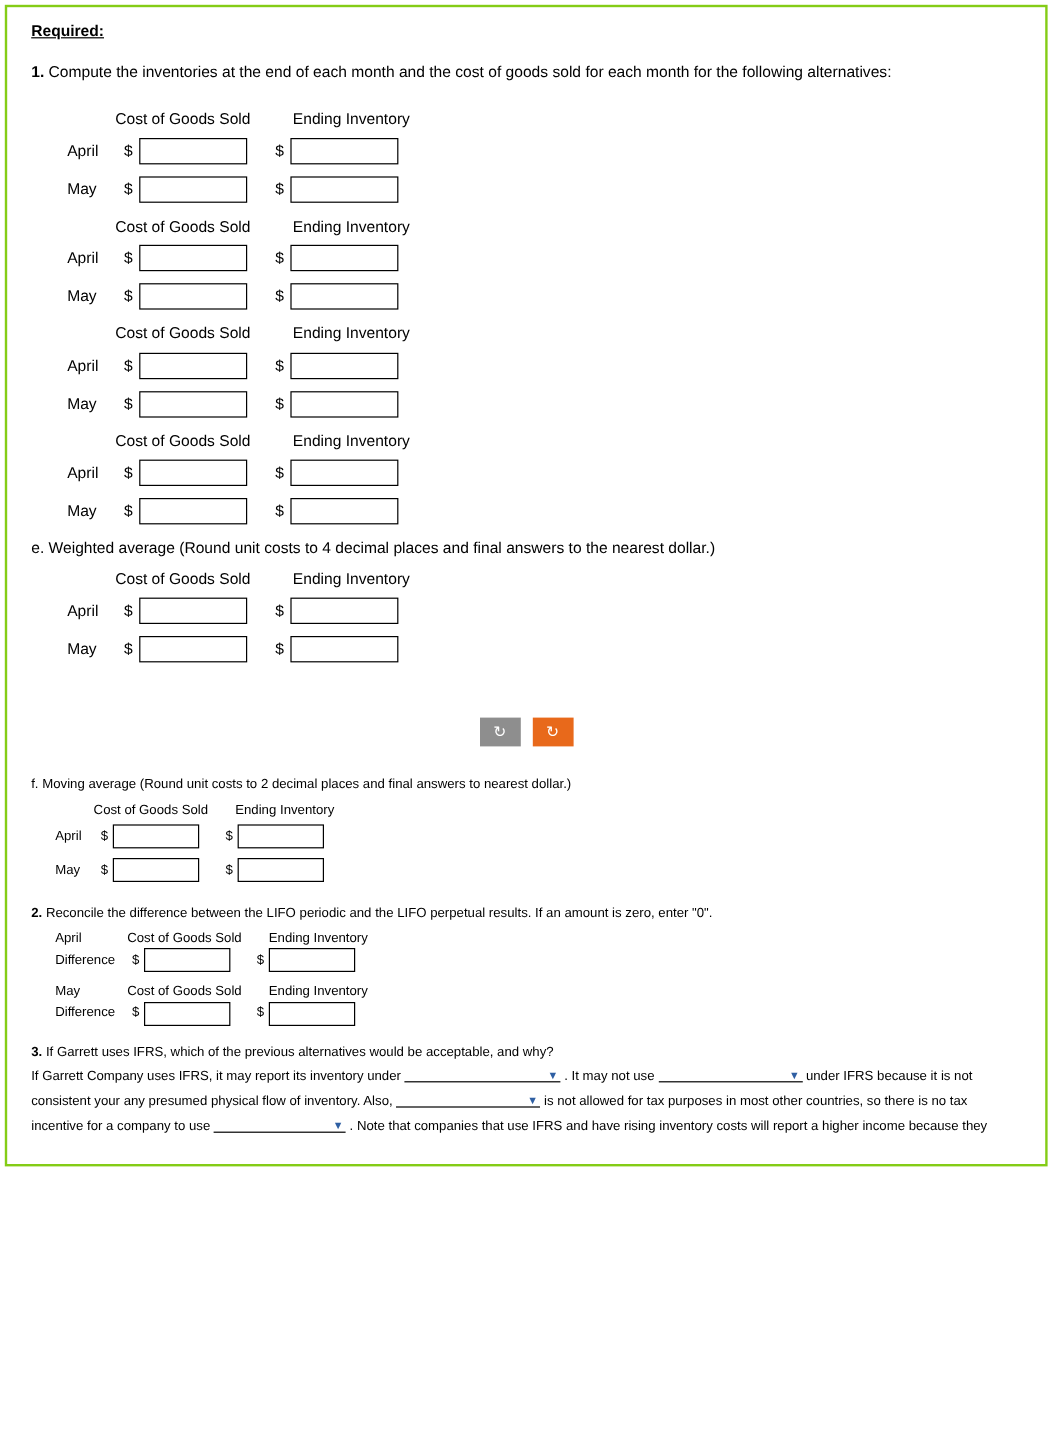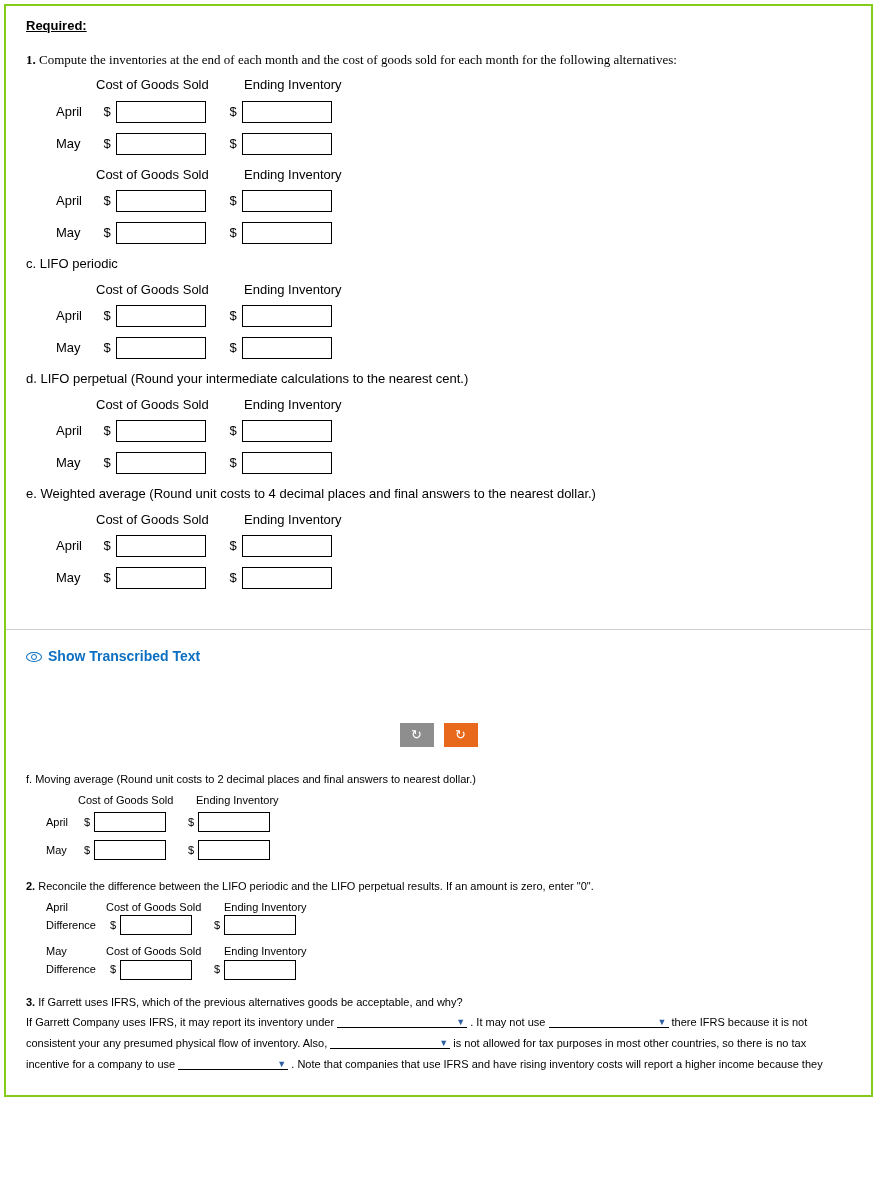--- a/index.html
+++ b/index.html
@@ -18,21 +18,21 @@
   }
   .sec1 {
     padding: 10px 20px 30px 20px;
   }
   .required {
     font-weight: bold;
     text-decoration: underline;
     margin-bottom: 14px;
     display: inline-block;
   }
-  .qline { margin-bottom: 6px; font-family: Liberation Serif, serif; }
+  .qline { margin-bottom: 20px; }
   .bold { font-weight: bold; }
   .sub { margin-left: 0; margin-top: 10px; margin-bottom: 6px; }
   .hdr {
     display: flex;
     margin-left: 70px;
     margin-top: 4px;
     margin-bottom: 6px;
   }
   .hdr .col1 { width: 148px; text-align: left; }
   .hdr .col2 { width: 130px; text-align: left; }
@@ -194,50 +194,42 @@
     <div class="row">
       <span class="label">May</span>
       <span class="cur">$</span>
       <input type="text" style="">
       <span class="gap"></span>
       <span class="cur">$</span>
       <input type="text" style="">
     </div>
 
     
-    <div class="sub">
-      <span>c.</span>
-      <span>LIFO periodic</span>
-    </div>
-    <div class="hdr">
-      <span class="col1">Cost of Goods Sold</span>
-      <span class="col2">Ending Inventory</span>
-    </div>
-    <div class="row">
-      <span class="label">April</span>
-      <span class="cur">$</span>
-      <input type="text" style="">
-      <span class="gap"></span>
-      <span class="cur">$</span>
-      <input type="text" style="">
-    </div>
-    <div class="row">
-      <span class="label">May</span>
-      <span class="cur">$</span>
-      <input type="text" style="">
-      <span class="gap"></span>
-      <span class="cur">$</span>
-      <input type="text" style="">
-    </div>
-
-    
-    <div class="sub">
-      <span>d.</span>
-      <span>LIFO perpetual (Round your intermediate calculations to the nearest cent.)</span>
-    </div>
+    <div class="hdr">
+      <span class="col1">Cost of Goods Sold</span>
+      <span class="col2">Ending Inventory</span>
+    </div>
+    <div class="row">
+      <span class="label">April</span>
+      <span class="cur">$</span>
+      <input type="text" style="">
+      <span class="gap"></span>
+      <span class="cur">$</span>
+      <input type="text" style="">
+    </div>
+    <div class="row">
+      <span class="label">May</span>
+      <span class="cur">$</span>
+      <input type="text" style="">
+      <span class="gap"></span>
+      <span class="cur">$</span>
+      <input type="text" style="">
+    </div>
+
+    
     <div class="hdr">
       <span class="col1">Cost of Goods Sold</span>
       <span class="col2">Ending Inventory</span>
     </div>
     <div class="row">
       <span class="label">April</span>
       <span class="cur">$</span>
       <input type="text" style="">
       <span class="gap"></span>
       <span class="cur">$</span>
@@ -272,26 +264,20 @@
     <div class="row">
       <span class="label">May</span>
       <span class="cur">$</span>
       <input type="text" style="">
       <span class="gap"></span>
       <span class="cur">$</span>
       <input type="text" style="">
     </div>
   </div>
 
-  <div class="sec2link">
-    <div class="transcribed">
-      <span class="eye-icon"></span>
-      <span>Show Transcribed Text</span>
-    </div>
-  </div>
 
   <div class="btns">
     <div class="btn btn-grey">
       <span>↻</span>
     </div>
     <div class="btn btn-orange">
       <span>↻</span>
     </div>
   </div>
 
@@ -355,32 +341,32 @@
         <input type="text" style="">
         <span class="gap"></span>
         <span class="cur">$</span>
         <input type="text" style="">
       </div>
     </div>
 
     <div style="margin-top:12px;" class="q3text">
       <div>
         <span class="bold">3.</span>
-        <span>If Garrett uses IFRS, which of the previous alternatives goods be acceptable, and why?</span>
+        <span>If Garrett uses IFRS, which of the previous alternatives would be acceptable, and why?</span>
       </div>
       <div>
         <span>If Garrett Company uses IFRS, it may report its inventory under </span>
         <span class="dd" style="min-width:130px;">
             <span class="tri">▼</span>
           </span>
         <span> . It may not use </span>
         <span class="dd" style="min-width:120px;">
             <span class="tri">▼</span>
           </span>
-        <span> there IFRS because it is not</span>
+        <span> under IFRS because it is not</span>
       </div>
       <div>
         <span>consistent your any presumed physical flow of inventory. Also, </span>
         <span class="dd" style="min-width:120px;">
             <span class="tri">▼</span>
           </span>
         <span> is not allowed for tax purposes in most other countries, so there is no tax</span>
       </div>
       <div>
         <span>incentive for a company to use </span>

